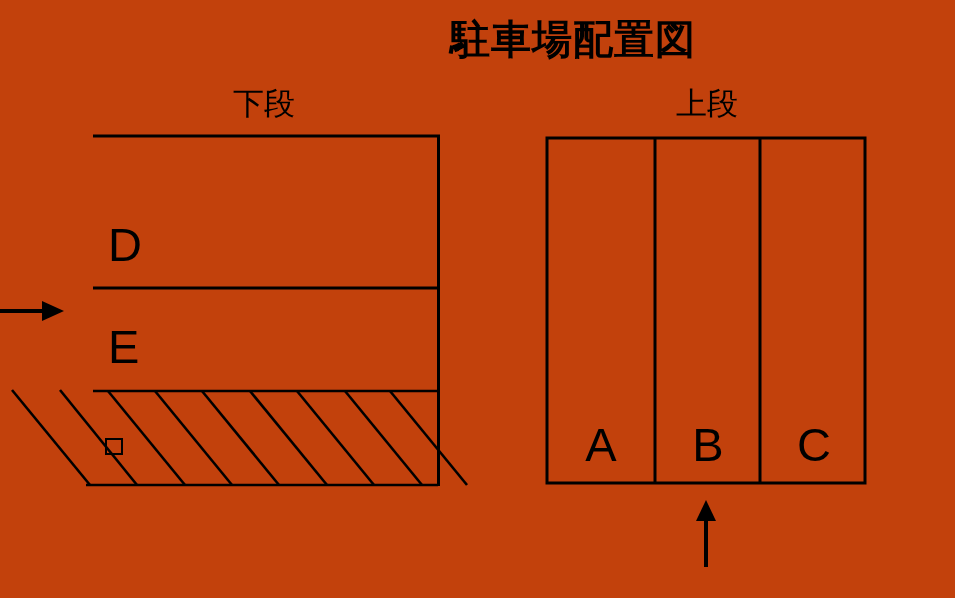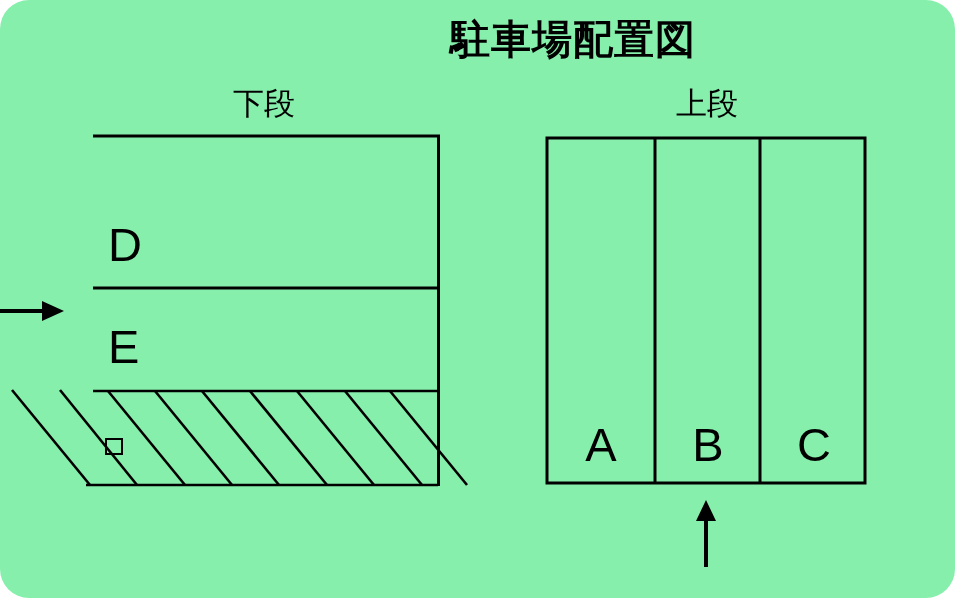--- a/index.html
+++ b/index.html
@@ -4,24 +4,23 @@
 <style>
   html, body {
     margin: 0;
     padding: 0;
     background: #ffffff;
   }
   .page {
     position: relative;
     width: 955px;
     height: 598px;
-    background: #86efac;
+    background: #c2410c;
     overflow: hidden;
     font-family: "Liberation Sans", "DejaVu Sans", sans-serif;
-    border-radius: 29px;
   }
   svg { display: block; }
   .line {
     stroke: #000000;
     fill: none;
   }
   .thick { stroke-width: 3; }
   .hatch { stroke-width: 2.6; }
   .arrow-shaft { stroke-width: 4; }
   .arrow-head { fill: #000000; stroke: none; }

